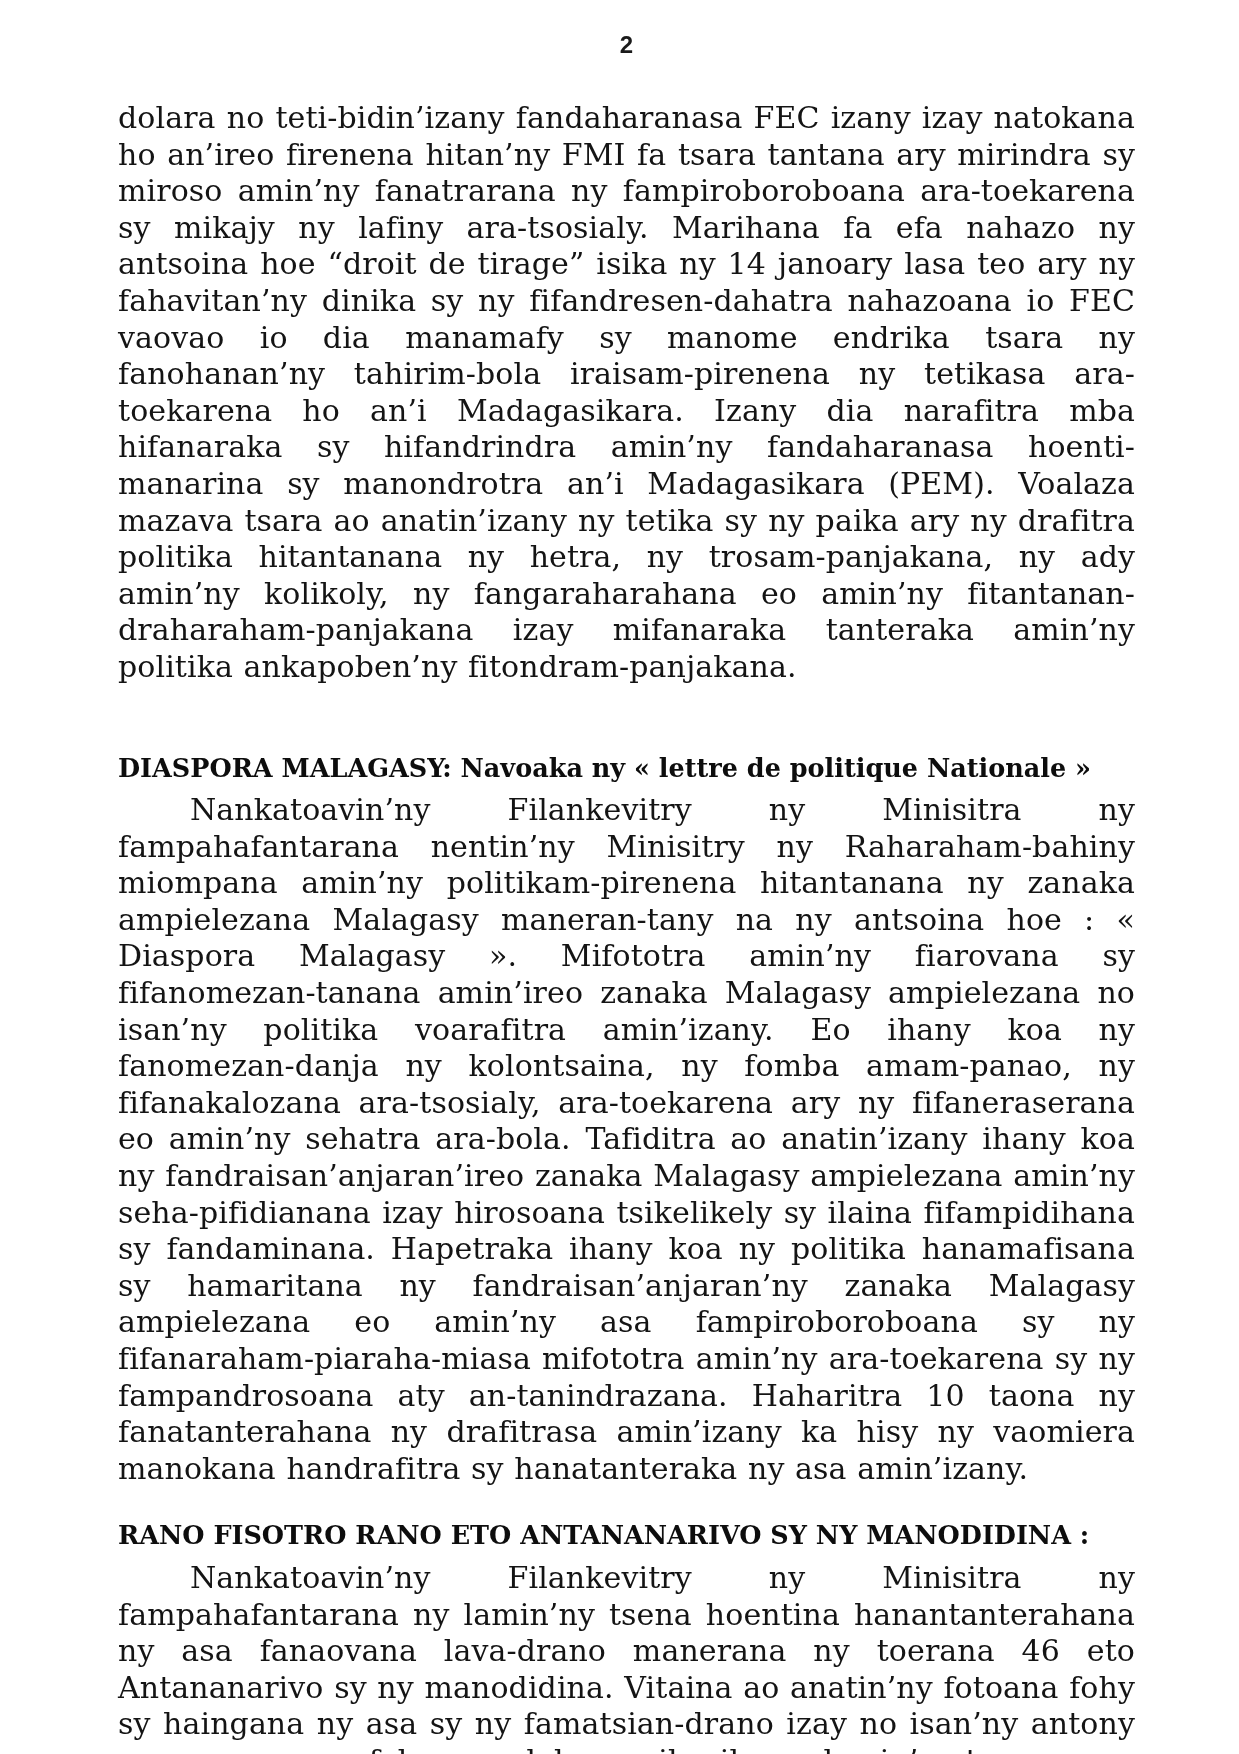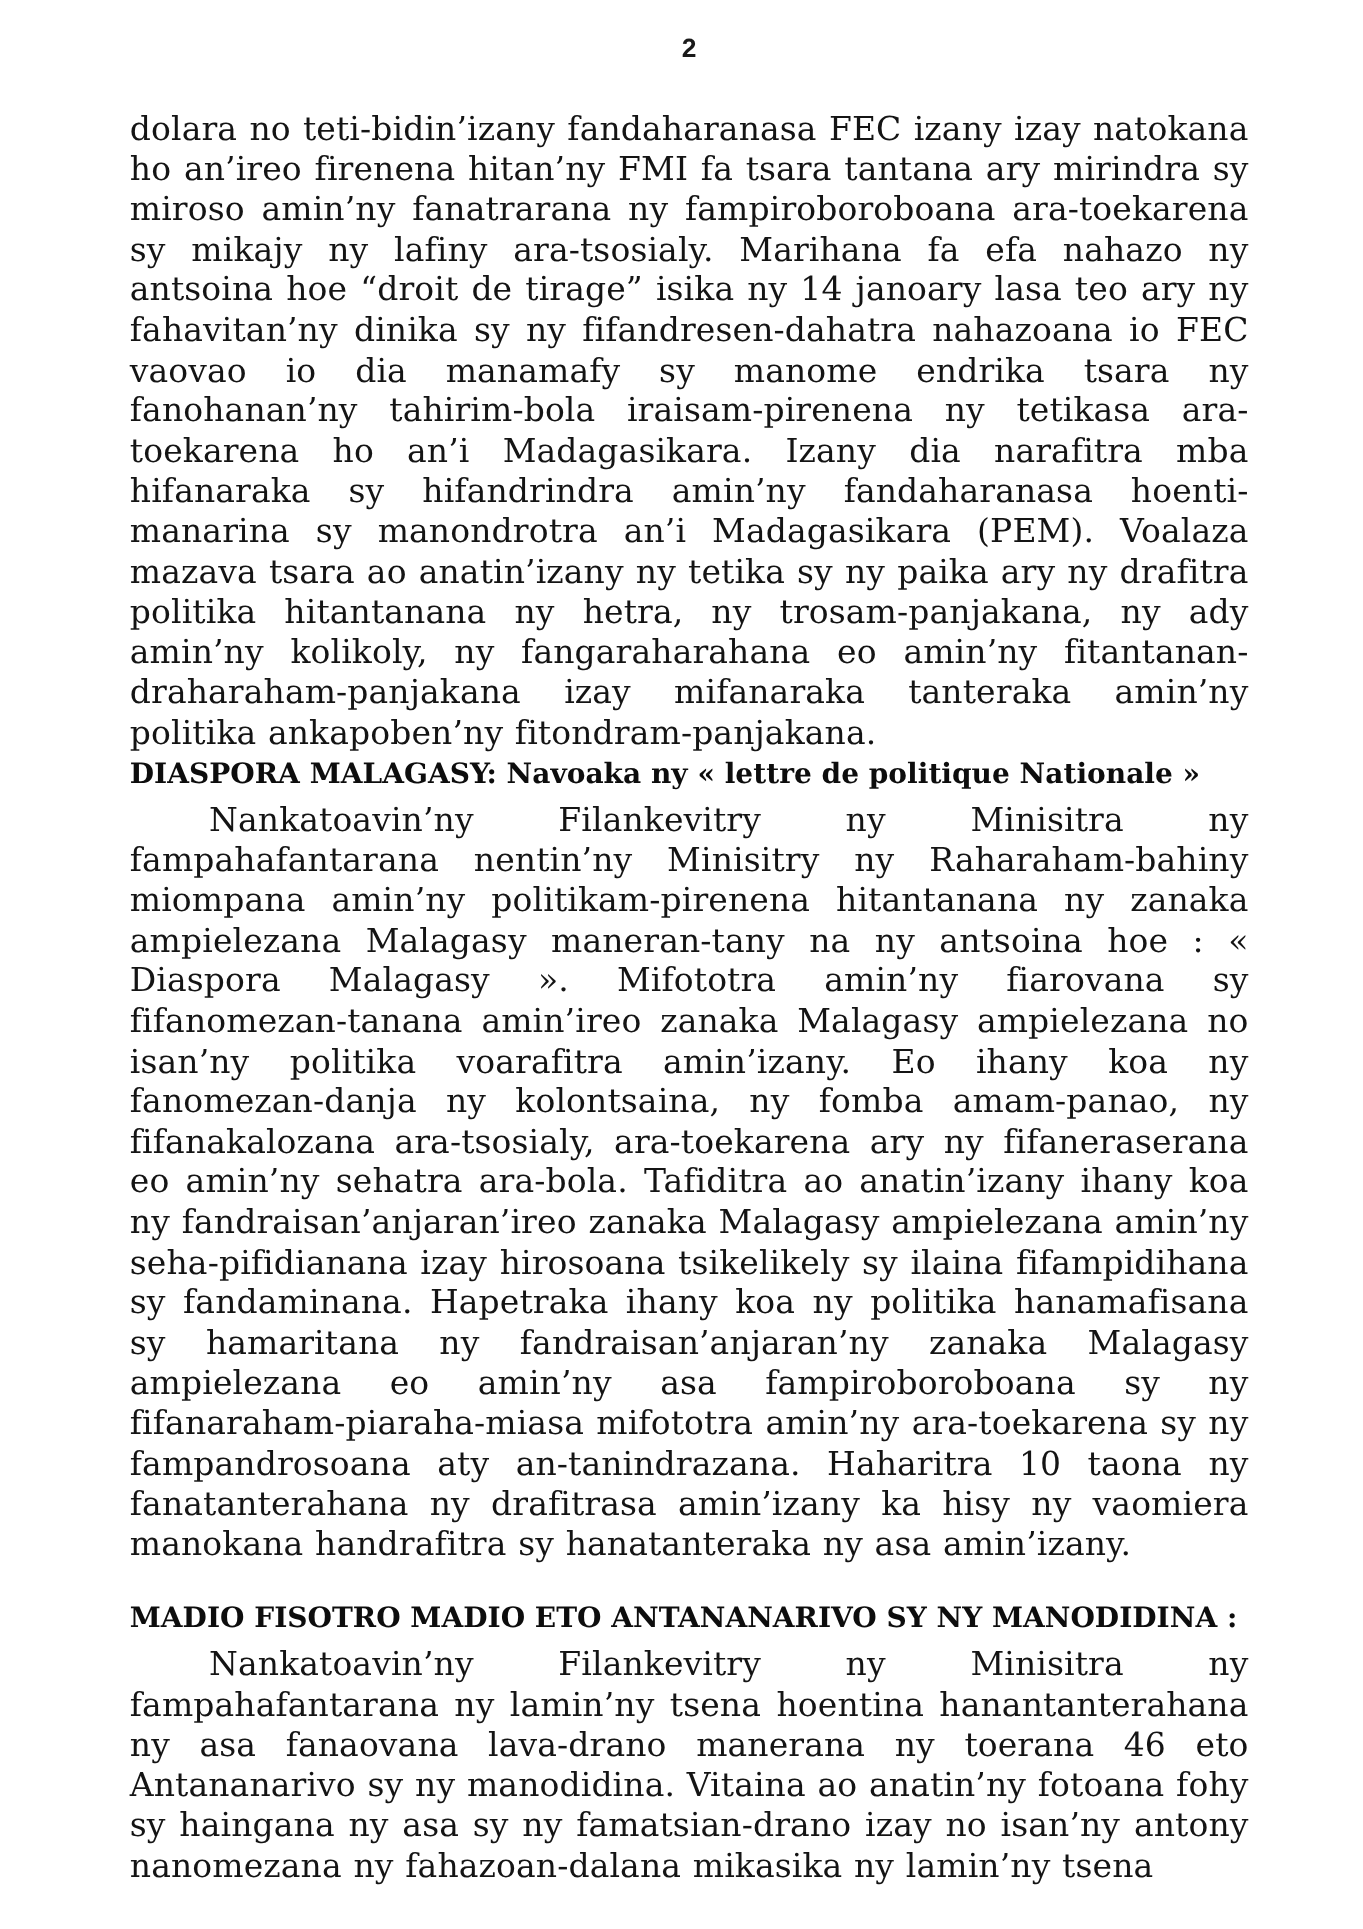--- a/index.html
+++ b/index.html
@@ -43,37 +43,38 @@
   }
   .heading {
     margin: 0;
     font-size: 25.5px;
     line-height: 36.6px;
     font-weight: bold;
     text-align: left;
     color: #0d0d0d;
   }
   .heading.first {
+    margin-top: 64px;
     margin-bottom: 6px;
   }
   .heading.second {
     margin-top: 30px;
     margin-bottom: 6px;
   }
 </style>
 </head>
 <body>
 
 <div class="page">
 
   <div class="page-number">2</div>
 
   <p class="para">dolara no teti-bidin’izany fandaharanasa FEC izany izay natokana ho an’ireo firenena hitan’ny FMI fa tsara tantana ary mirindra sy miroso amin’ny fanatrarana ny fampiroboroboana ara-toekarena sy mikajy ny lafiny ara-tsosialy. Marihana fa efa nahazo ny antsoina hoe “droit de tirage” isika ny 14 janoary lasa teo ary ny fahavitan’ny dinika sy ny fifandresen-dahatra nahazoana io FEC vaovao io dia manamafy sy manome endrika tsara ny fanohanan’ny tahirim-bola iraisam-pirenena ny tetikasa ara-toekarena ho an’i Madagasikara. Izany dia narafitra mba hifanaraka sy hifandrindra amin’ny fandaharanasa hoenti-manarina sy manondrotra an’i Madagasikara (PEM). Voalaza mazava tsara ao anatin’izany ny tetika sy ny paika ary ny drafitra politika hitantanana ny hetra, ny trosam-panjakana, ny ady amin’ny kolikoly, ny fangaraharahana eo amin’ny fitantanan-draharaham-panjakana izay mifanaraka tanteraka amin’ny politika ankapoben’ny fitondram-panjakana.</p>
 
   <h2 class="heading first">DIASPORA MALAGASY: Navoaka ny « lettre de politique Nationale »</h2>
 
   <p class="para indent">Nankatoavin’ny Filankevitry ny Minisitra ny fampahafantarana nentin’ny Minisitry ny Raharaham-bahiny miompana amin’ny politikam-pirenena hitantanana ny zanaka ampielezana Malagasy maneran-tany na ny antsoina hoe : « Diaspora Malagasy ». Mifototra amin’ny fiarovana sy fifanomezan-tanana amin’ireo zanaka Malagasy ampielezana no isan’ny politika voarafitra amin’izany. Eo ihany koa ny fanomezan-danja ny kolontsaina, ny fomba amam-panao, ny fifanakalozana ara-tsosialy, ara-toekarena ary ny fifaneraserana eo amin’ny sehatra ara-bola. Tafiditra ao anatin’izany ihany koa ny fandraisan’anjaran’ireo zanaka Malagasy ampielezana amin’ny seha-pifidianana izay hirosoana tsikelikely sy ilaina fifampidihana sy fandaminana. Hapetraka ihany koa ny politika hanamafisana sy hamaritana ny fandraisan’anjaran’ny zanaka Malagasy ampielezana eo amin’ny asa fampiroboroboana sy ny fifanaraham-piaraha-miasa mifototra amin’ny ara-toekarena sy ny fampandrosoana aty an-tanindrazana. Haharitra 10 taona ny fanatanterahana ny drafitrasa amin’izany ka hisy ny vaomiera manokana handrafitra sy hanatanteraka ny asa amin’izany.</p>
 
-  <h2 class="heading second">MADIO FISOTRO MADIO ETO ANTANANARIVO SY NY MANODIDINA :</h2>
+  <h2 class="heading second">RANO FISOTRO RANO ETO ANTANANARIVO SY NY MANODIDINA :</h2>
 
   <p class="para indent">Nankatoavin’ny Filankevitry ny Minisitra ny fampahafantarana ny lamin’ny tsena hoentina hanantanterahana ny asa fanaovana lava-drano manerana ny toerana 46 eto Antananarivo sy ny manodidina. Vitaina ao anatin’ny fotoana fohy sy haingana ny asa sy ny famatsian-drano izay no isan’ny antony nanomezana ny fahazoan-dalana mikasika ny lamin’ny tsena</p>
 
 </div>
 
 </body></html>

